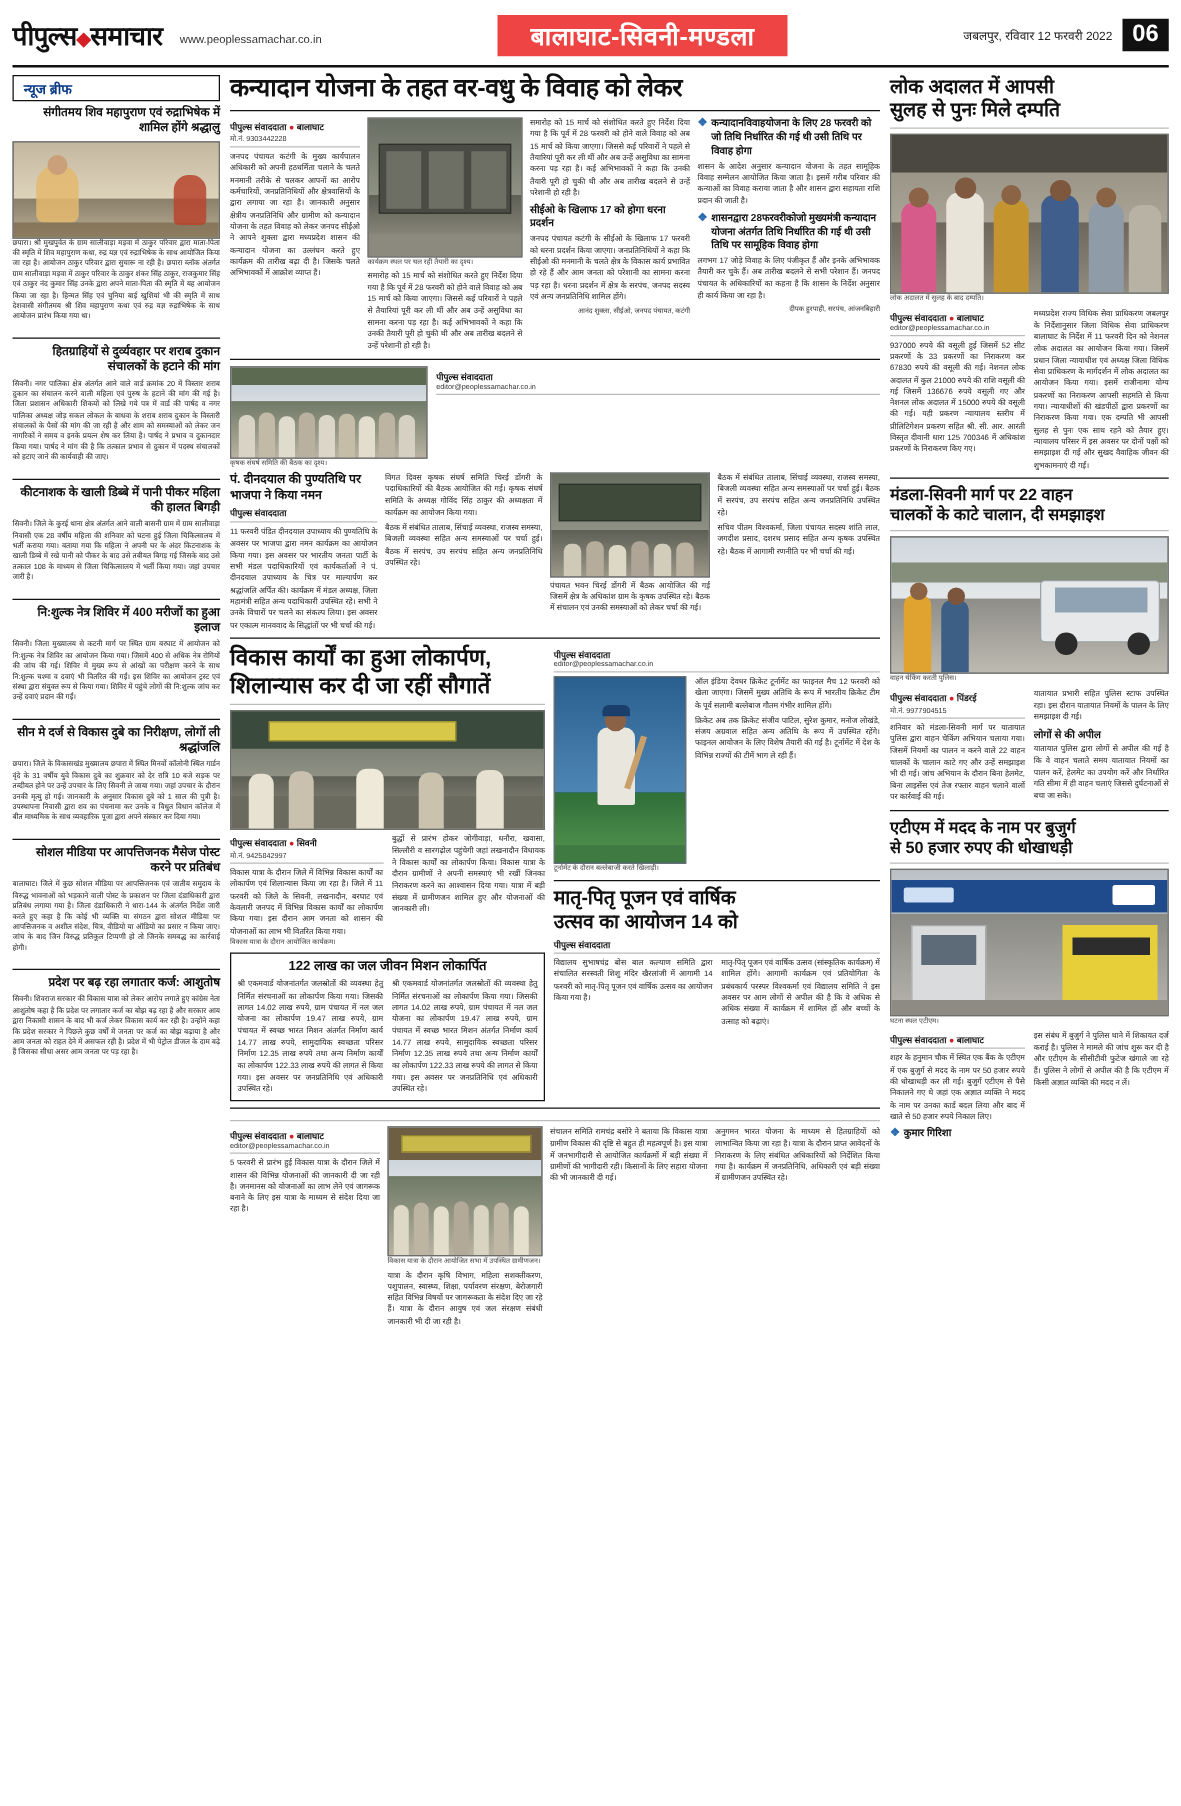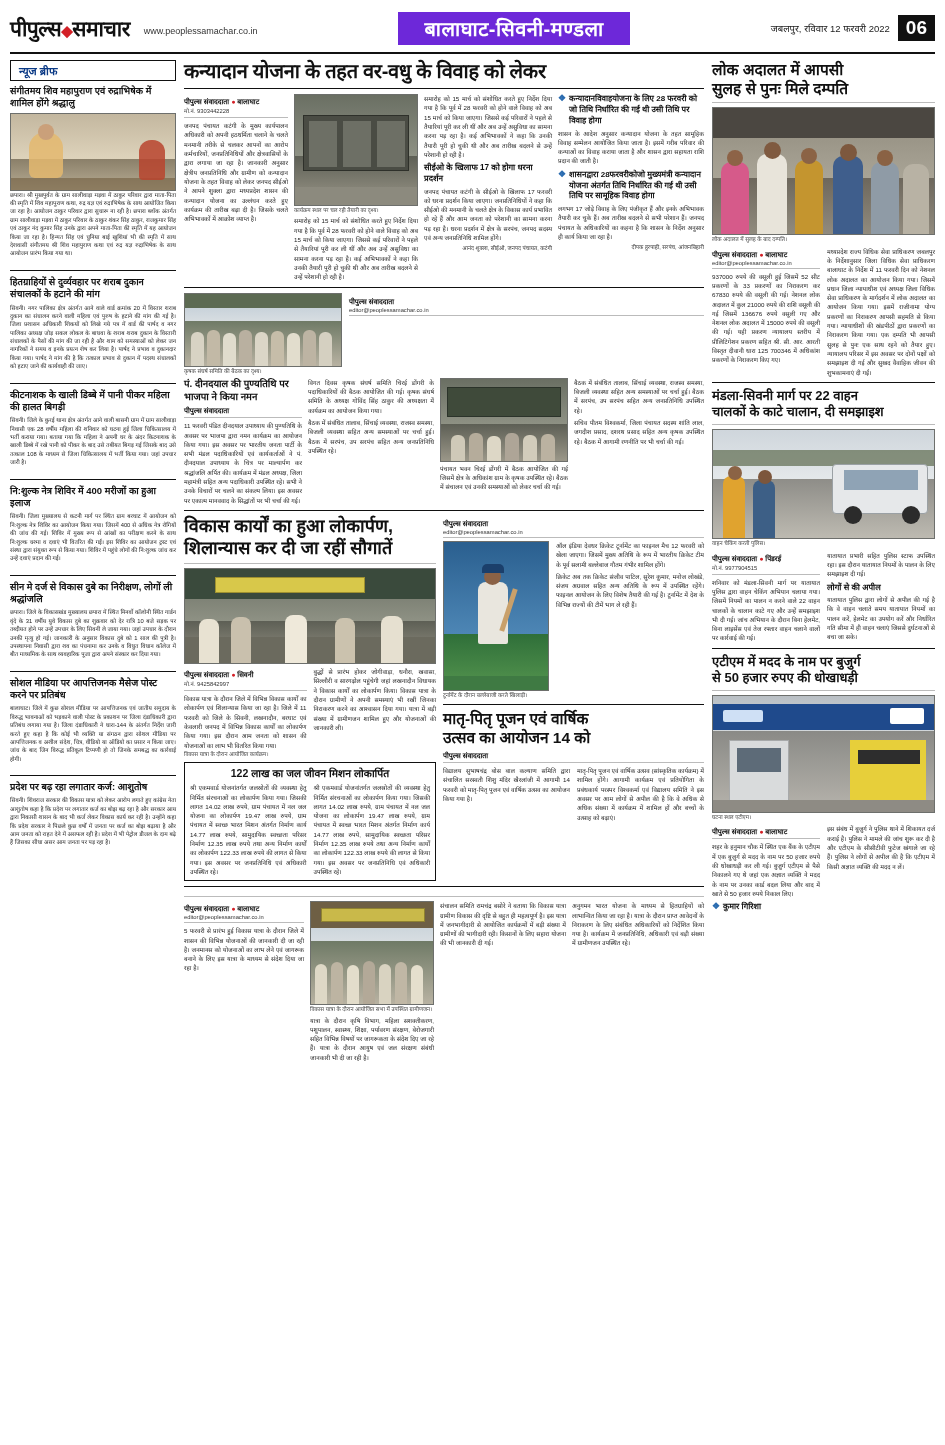--- a/index.html
+++ b/index.html
@@ -30,21 +30,21 @@
   }
   .logo .dot { color: #d32027; font-size: 15px; }
   .site-url {
     font-size: 9px; color: #333; margin-left: 14px; margin-top: 6px;
     white-space: nowrap;
   }
   .edition-band {
     flex: 1; display: flex; justify-content: center;
   }
   .edition-band .band-inner {
-    background: #6d28d9; color: #fff; font-weight: bold;
+    background: #ef4444; color: #fff; font-weight: bold;
     font-size: 20px; padding: 3px 26px; letter-spacing: 0.5px;
     white-space: nowrap;
     text-align: right;
   }
   .dateline { font-size: 9.5px; color: #222; margin-right: 8px; white-space: nowrap; }
   .pageno {
     background: #111; color: #fff; font-weight: bold; font-size: 19px;
     padding: 2px 8px;
   }
 
@@ -76,20 +76,21 @@
   .brief-head {
     display: inline-block;
     border: 1px solid #111;
     font-size: 11px; font-weight: bold; padding: 2px 8px;
     margin-bottom: 4px;
     color: #0b3a86;
   }
   .brief-title {
     font-size: 9.5px; font-weight: bold; line-height: 1.3; color: #111;
     margin-bottom: 3px;
+    text-align: right;
   }
   .brief-item { margin-bottom: 6px; }
   .brief-sep { border-top: 1px solid #111; margin: 6px 0 5px; }
 
   
   .photo {
     position: relative; overflow: hidden;
     background: #8d8f8c;
     border: 1px solid #6d6f6c;
   }

